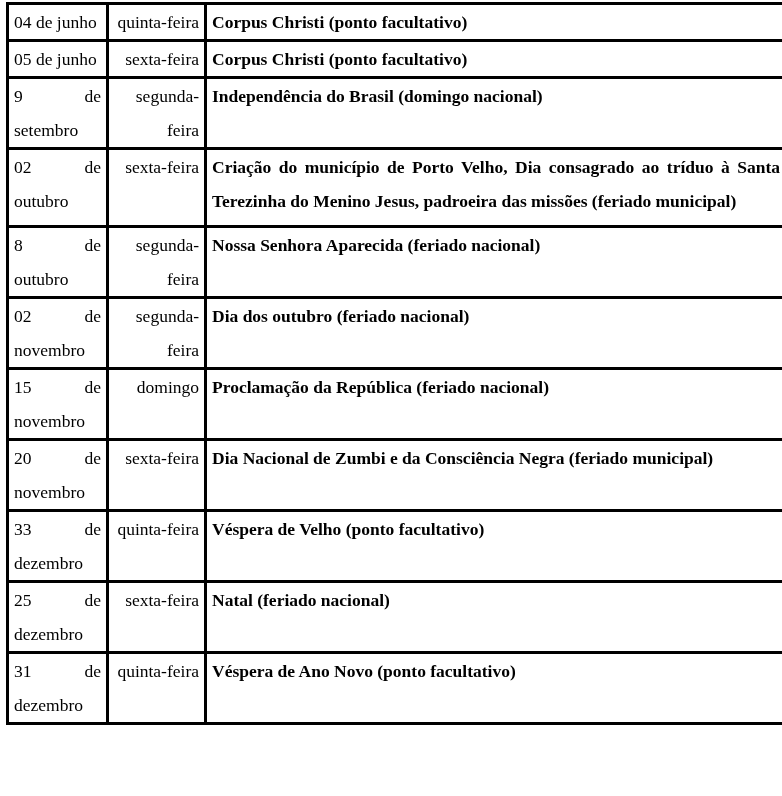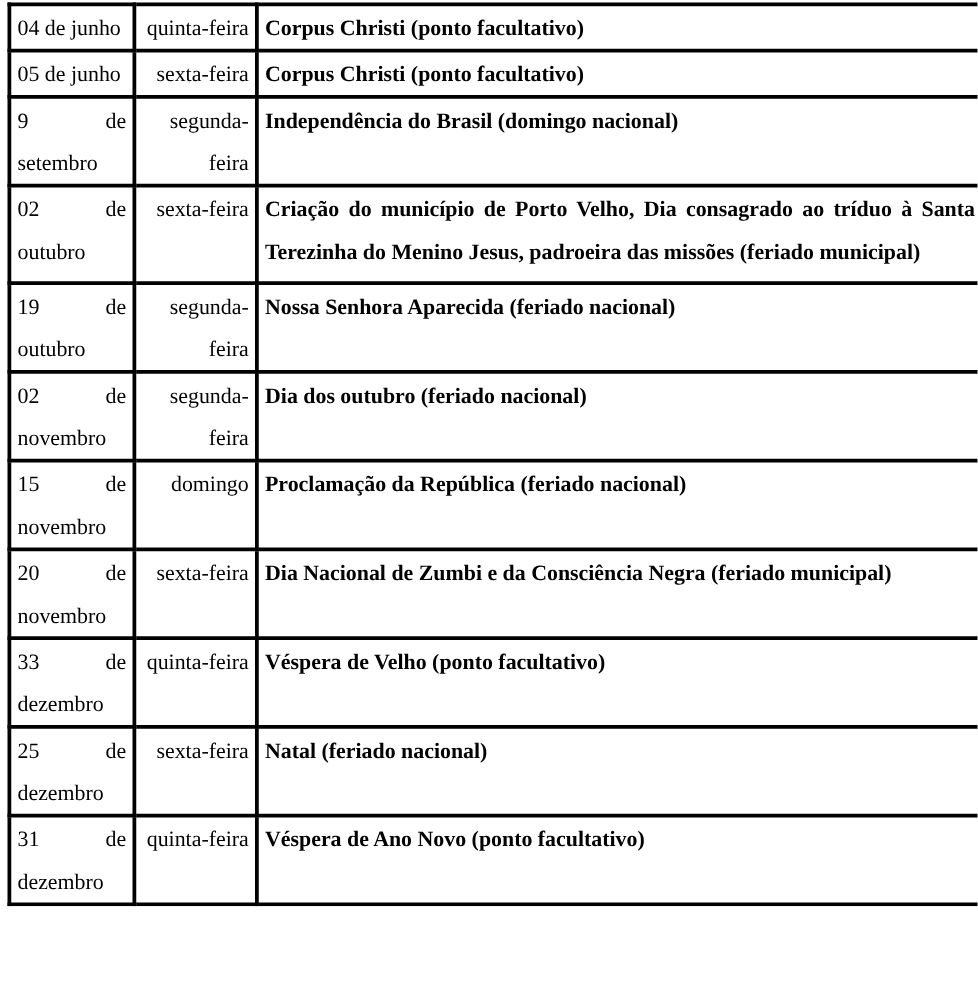--- a/index.html
+++ b/index.html
@@ -69,21 +69,21 @@
           <td class="c-date">9 de setembro</td>
           <td class="c-weekday">segunda-feira</td>
           <td class="c-desc">Independência do Brasil (domingo nacional)</td>
         </tr>
         <tr>
           <td class="c-date">02 de outubro</td>
           <td class="c-weekday">sexta-feira</td>
           <td class="c-desc">Criação do município de Porto Velho, Dia consagrado ao tríduo à Santa Terezinha do Menino Jesus, padroeira das missões (feriado municipal)</td>
         </tr>
         <tr>
-          <td class="c-date">19 de outubro</td>
+          <td class="c-date">8 de outubro</td>
           <td class="c-weekday">segunda-feira</td>
           <td class="c-desc">Nossa Senhora Aparecida (feriado nacional)</td>
         </tr>
         <tr>
           <td class="c-date">02 de novembro</td>
           <td class="c-weekday">segunda-feira</td>
           <td class="c-desc">Dia dos outubro (feriado nacional)</td>
         </tr>
         <tr>
           <td class="c-date">15 de novembro</td>

